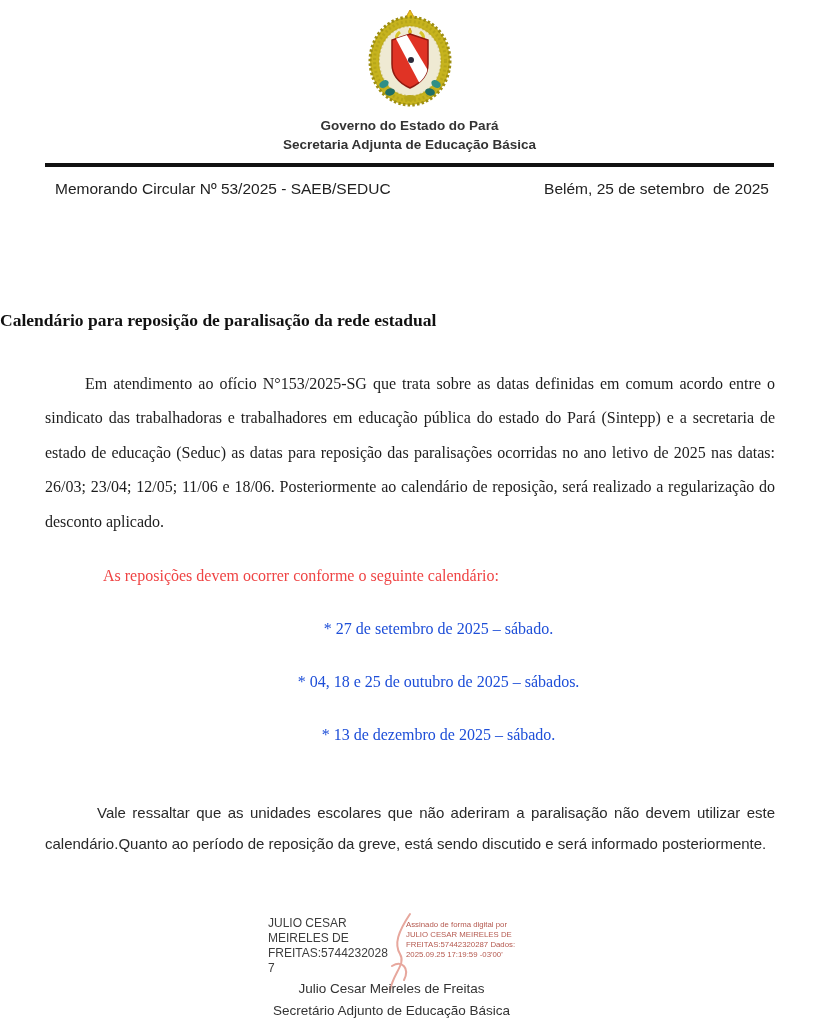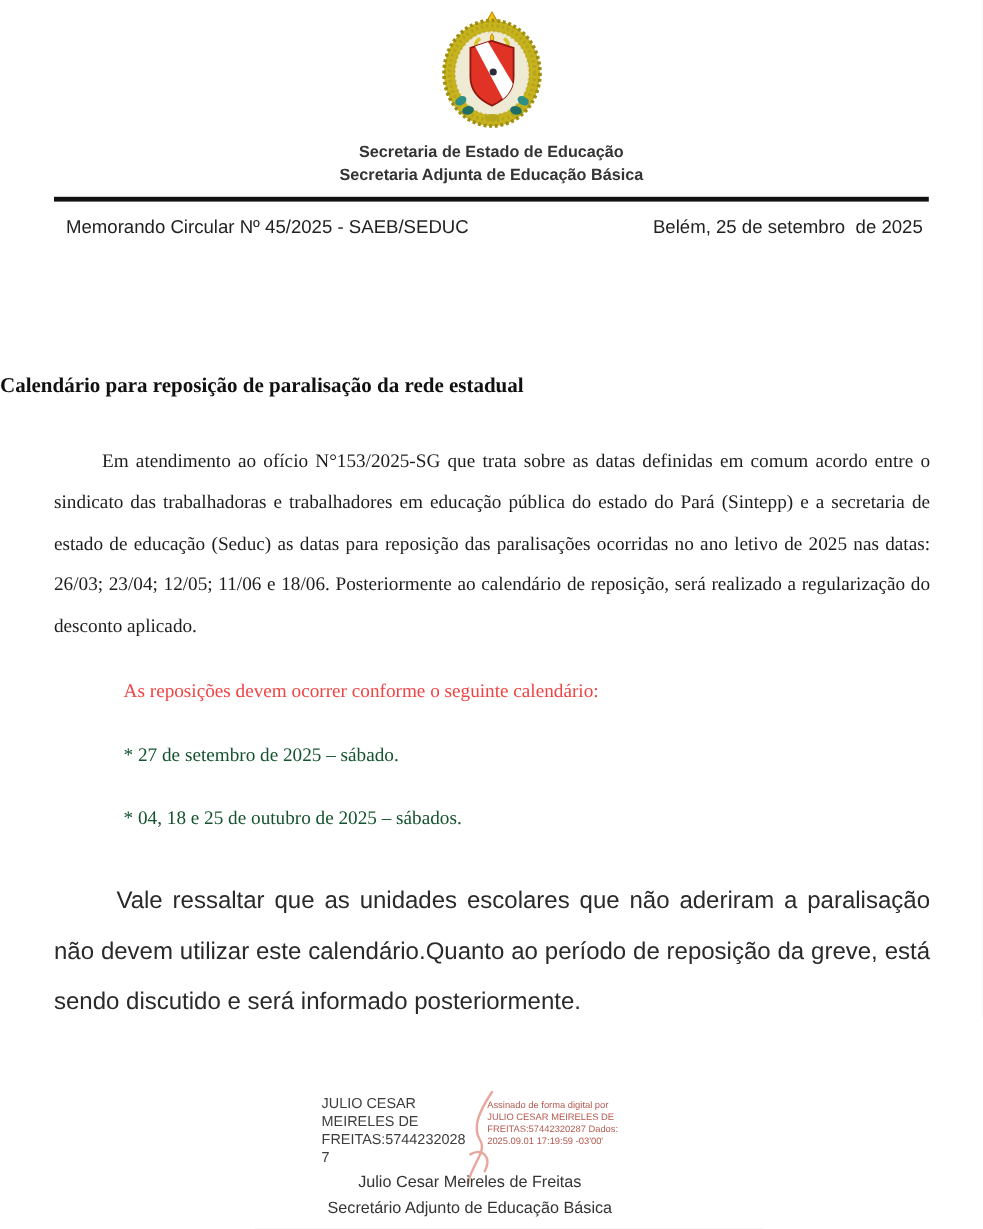--- a/index.html
+++ b/index.html
@@ -36,25 +36,25 @@
     text-align:justify;text-indent:40px;color:#1d1d1d;
   }
   .cal-intro{
     margin:29px 45px 0 103px;
     font-family:"Liberation Serif",serif;
     font-size:16px;color:#ef4444;line-height:1;
   }
   .cal-item{
     margin:37px 45px 0 103px;
     font-family:"Liberation Serif",serif;
-    font-size:16px;color:#14532d;line-height:1;
+    font-size:16px;color:#1d4ed8;line-height:1;text-align:center;
   }
   .para-sans{
-    margin:39px 44px 0 45px;
-    font-size:20px;line-height:2.1;
+    margin:54px 44px 0 45px;
+    font-size:15px;line-height:2.1;
     text-align:justify;text-indent:52px;color:#2a2a2a;
   }
   
   .sig-block{position:relative;margin-top:56px;padding-left:268px;display:flex;}
   .sig-name-big{
     width:124px;
     font-size:12px;line-height:15px;font-weight:500;
     color:#3d3d3d;overflow-wrap:anywhere;
   }
   .sig-digital{
@@ -100,49 +100,50 @@
 
       <path d="M45 26 L63 32 L63 56 Q63 72 45 80 Q27 72 27 56 L27 32 Z" fill="#e03325" stroke="#901910" stroke-width="1.5"></path>
       <g clip-path="url(#shieldClip)">
         <path d="M29 27 L57 80 L68 71 L40 24 Z" fill="#ffffff"></path>
         <circle cx="46" cy="52" r="3" fill="#2b2b3a"></circle>
       </g>
     </svg>
   </div>
 
   <div class="org-block">
-    <div>Secretaria de Estado de Educação</div>
+    <div>Governo do Estado do Pará</div>
     <div>Secretaria Adjunta de Educação Básica</div>
   </div>
 
   <div class="rule"></div>
 
   <div class="memo-row">
-    <span>Memorando Circular Nº 45/2025 - SAEB/SEDUC</span>
+    <span>Memorando Circular Nº 53/2025 - SAEB/SEDUC</span>
     <span>Belém, 25 de setembro  de 2025</span>
   </div>
 
   <div class="doc-title">Calendário para reposição de paralisação da rede estadual</div>
 
   <p class="para-serif">Em atendimento ao ofício N°153/2025-SG que trata sobre as datas definidas em comum acordo entre o sindicato das trabalhadoras e trabalhadores em educação pública do estado do Pará (Sintepp) e a secretaria de estado de educação (Seduc) as datas para reposição das paralisações ocorridas no ano letivo de 2025 nas datas: 26/03; 23/04; 12/05; 11/06 e 18/06. Posteriormente ao calendário de reposição, será realizado a regularização do desconto aplicado.</p>
 
   <div class="cal-intro">As reposições devem ocorrer conforme o seguinte calendário:</div>
 
   <div class="cal-item">* 27 de setembro de 2025 – sábado.</div>
   <div class="cal-item">* 04, 18 e 25 de outubro de 2025 – sábados.</div>
+  <div class="cal-item">* 13 de dezembro de 2025 – sábado.</div>
 
   <p class="para-sans">Vale ressaltar que as unidades escolares que não aderiram a paralisação não devem utilizar este calendário.Quanto ao período de reposição da greve, está sendo discutido e será informado posteriormente.</p>
 
   <div class="sig-block">
     <div class="sig-name-big">JULIO CESAR MEIRELES DE FREITAS:57442320287</div>
     <div class="sig-digital">
       <svg class="sig-flourish" width="34" height="86" viewBox="0 0 34 86">
         <path d="M26 4 C14 22 10 34 16 44 C22 54 10 62 6 80 M8 56 C18 50 26 58 20 70" fill="none" stroke="#e7a79d" stroke-width="2" stroke-linecap="round"></path>
       </svg>
-      <span>Assinado de forma digital por JULIO CESAR MEIRELES DE FREITAS:57442320287 Dados: 2025.09.01 17:19:59 -03'00'</span>
+      <span>Assinado de forma digital por JULIO CESAR MEIRELES DE FREITAS:57442320287 Dados: 2025.09.25 17:19:59 -03'00'</span>
     </div>
   </div>
 
   <div class="sig-center">
     <div>Julio Cesar Meireles de Freitas</div>
     <div>Secretário Adjunto de Educação Básica</div>
 
   </div>
 
 </div>

